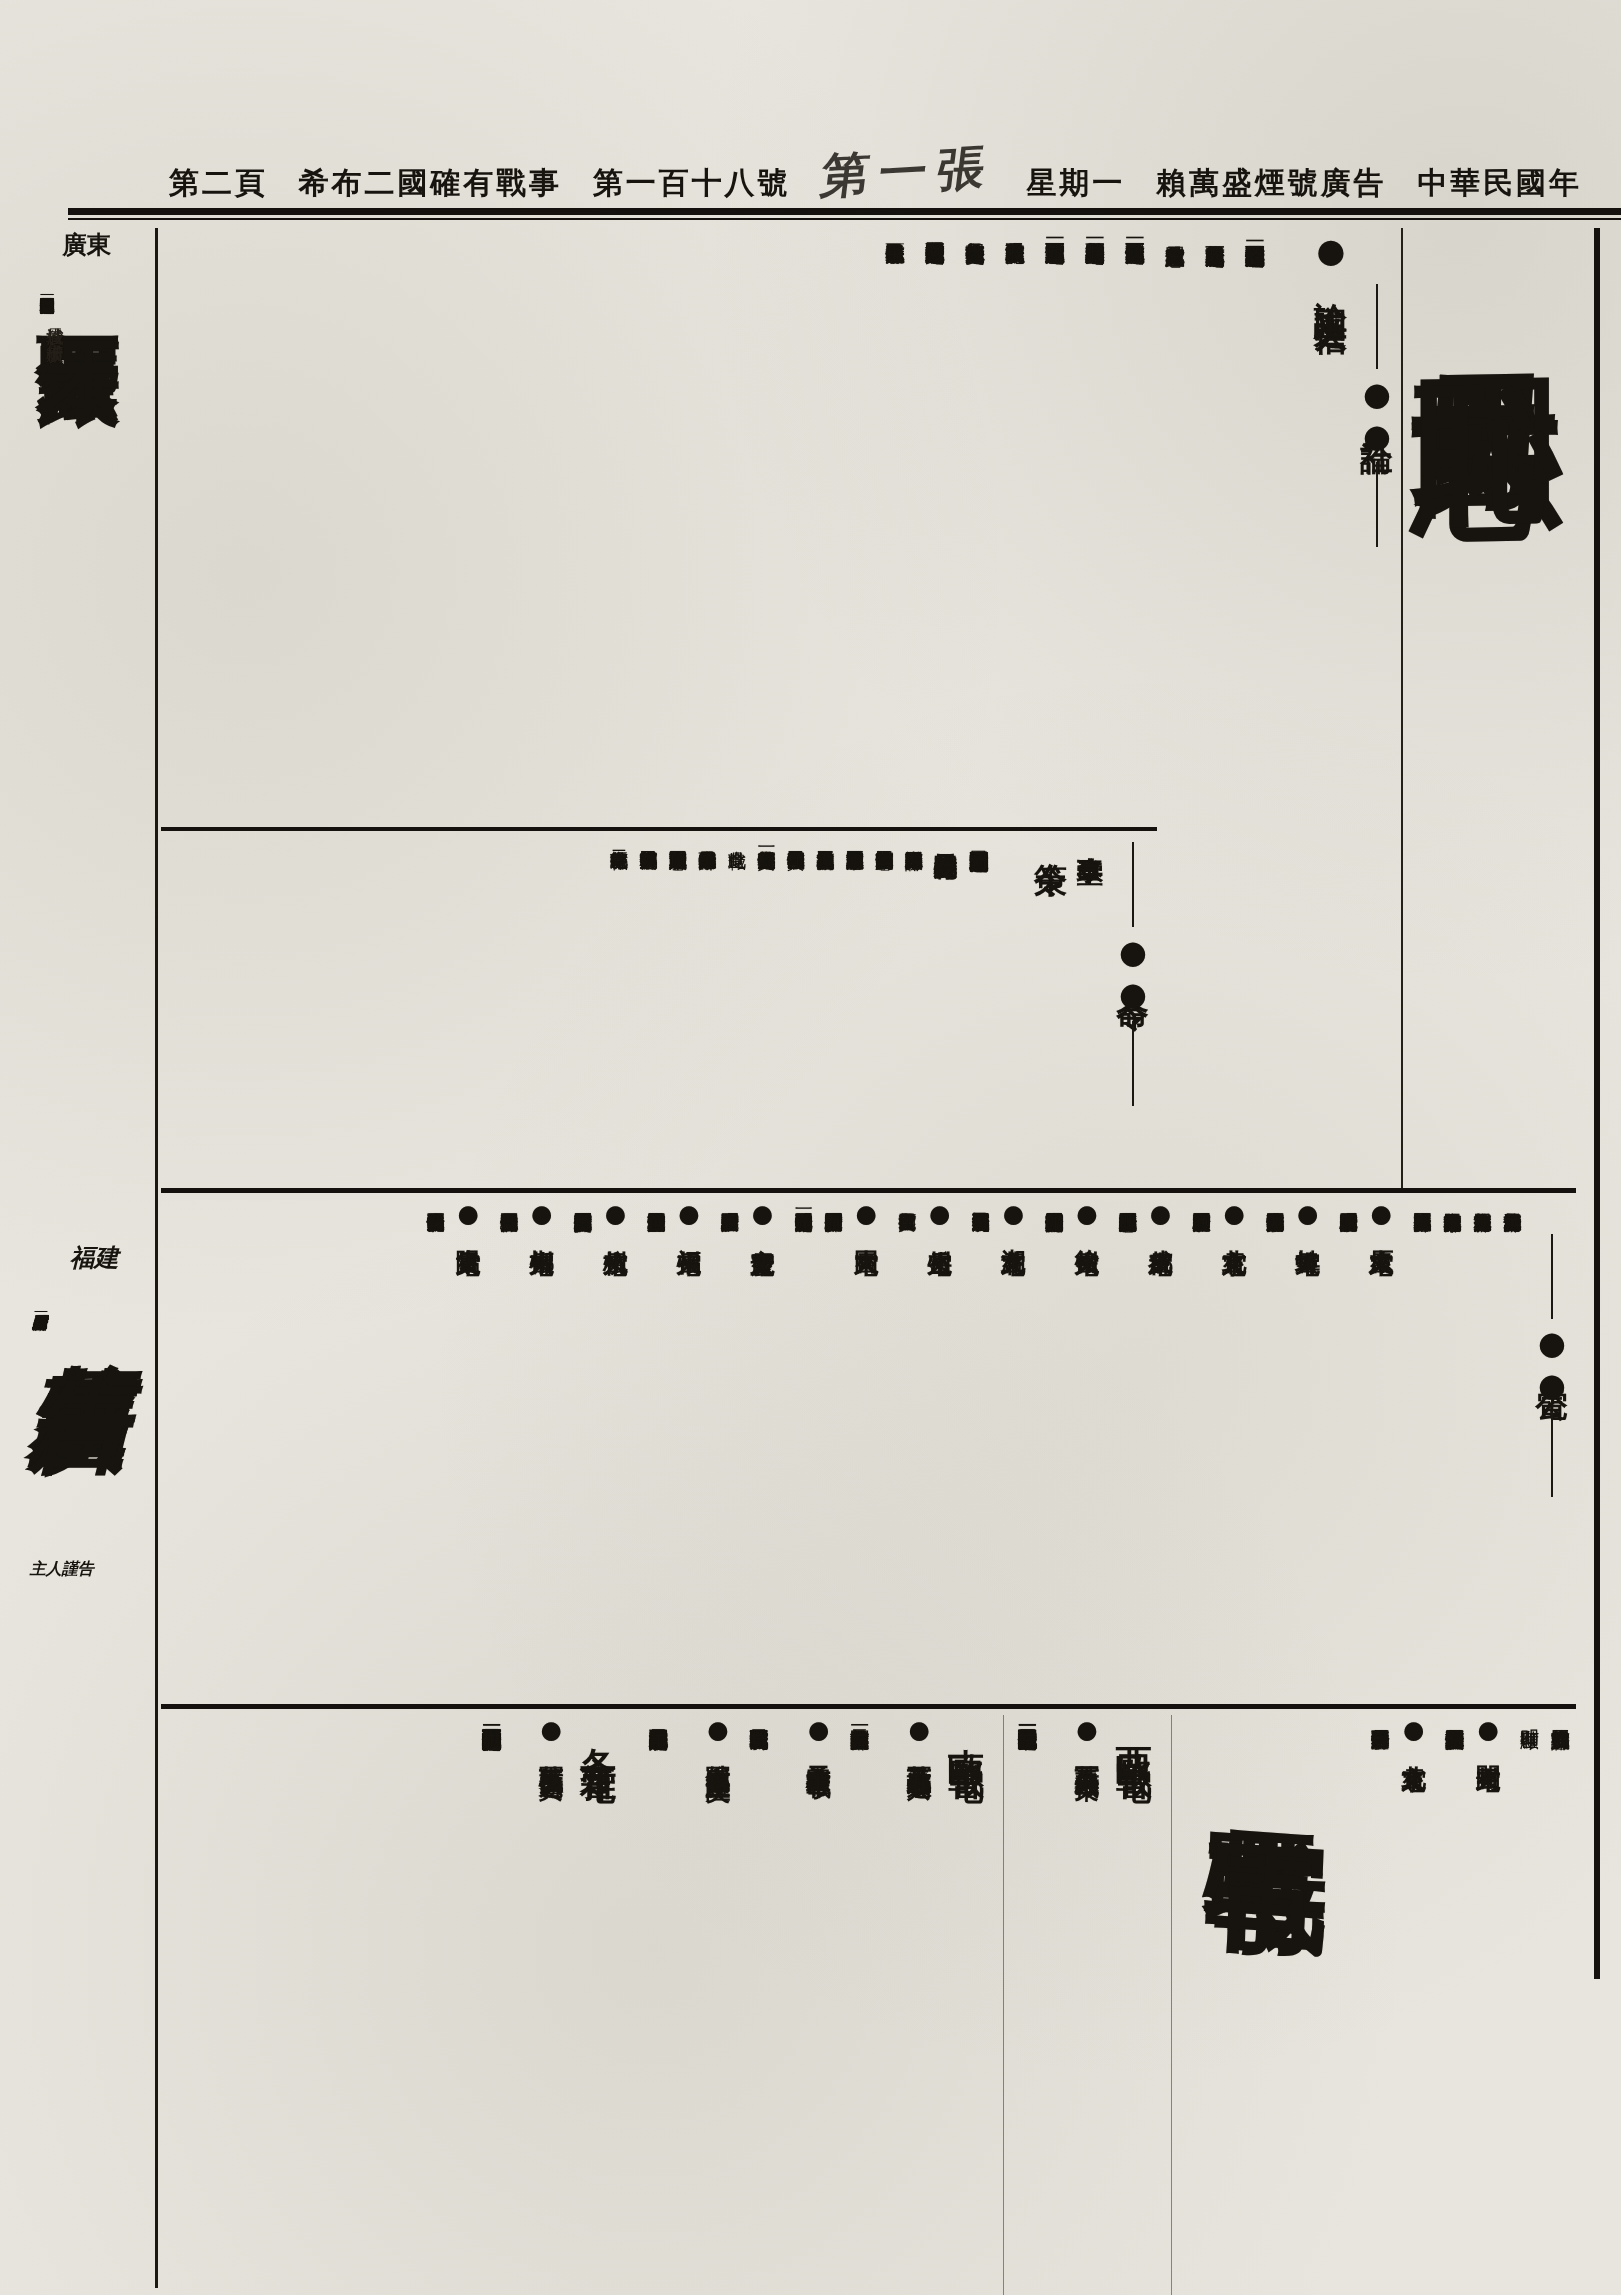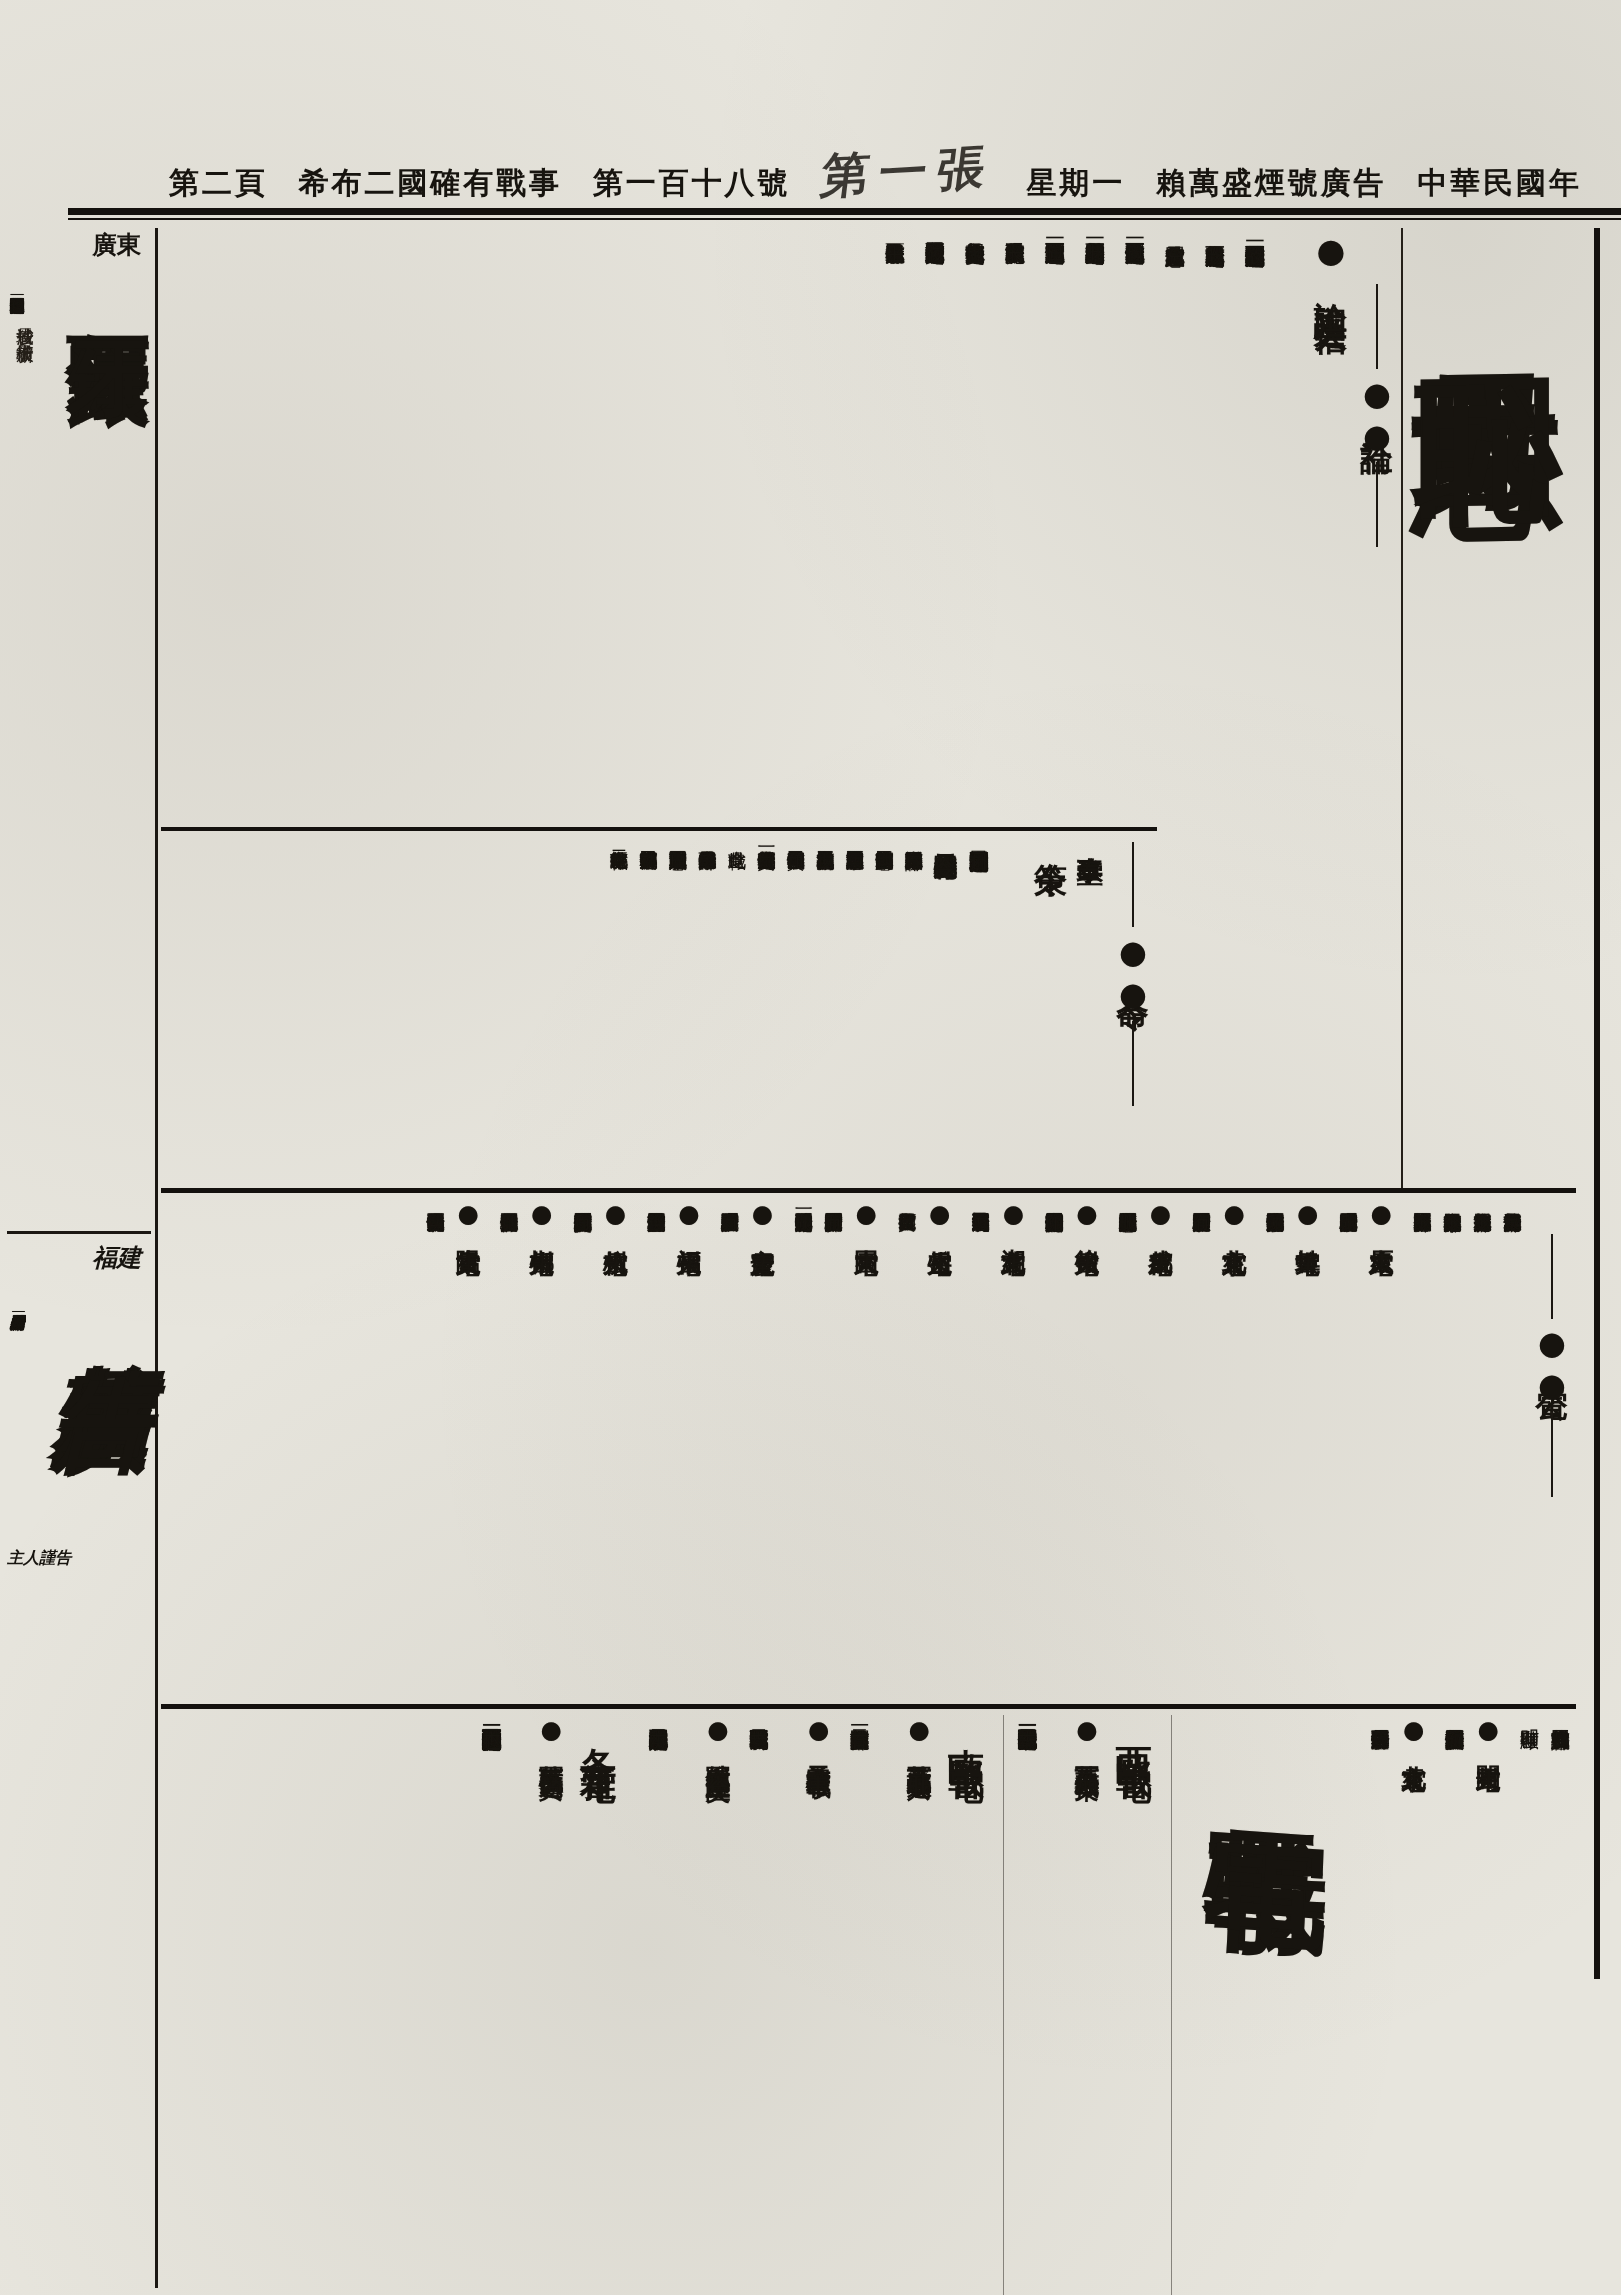--- a/index.html
+++ b/index.html
@@ -18,31 +18,31 @@
   
   .masthead-row{position:absolute;top:123px;left:169px;right:40px;height:81px;
         display:flex;flex-direction:row-reverse;justify-content:space-between;align-items:flex-end;
         font-size:30px;font-weight:700;letter-spacing:2.9px;}
   .masthead-script{font-size:48px;font-weight:900;opacity:.82;transform:rotate(-3deg) skewX(-10deg);
         letter-spacing:10px;}
   .top-rule{position:absolute;left:68px;right:0;top:208px;height:6.5px;background:#14110e;}
   .top-rule2{position:absolute;left:68px;right:0;top:218px;height:2.2px;background:#14110e;}
   
   .ads{position:absolute;left:7.2px;top:228px;width:144px;bottom:7.2px;border-right:3.6px solid #1b1712;
-       padding-right:4.3px;display:flex;flex-direction:column;}
+       padding-right:4.3px;display:flex;flex-direction:column;align-items:center;}
   .ad-region{font-size:24.5px;font-weight:700;text-align:right;padding-right:10px;}
   .ad-title{font-size:84px;font-weight:900;line-height:1.0;margin:5.8px 0 0 auto;letter-spacing:1.4px;}
   .ad-title.tob{font-size:99px;margin-top:10px;}
   .ad-sub{font-size:17.3px;position:absolute;left:5.8px;top:86px;color:#241f18;}
   .ad-body{font-size:14.4px;line-height:19px;margin-top:10px;height:339px;overflow:hidden;}
   .ad-body.tob{height:238px;}
   .ad-sep{height:3.6px;background:#1b1712;margin:11.5px 0 7.2px 0;}
   .ad-dental{position:relative;height:991px;}
   .ad-tob{position:relative;flex:1;font-style:italic;}
-  .ad-sign{font-size:16px;font-weight:700;margin-top:6px;}
+  .ad-sign{font-size:16px;font-weight:700;margin-top:17px;}
   
   .main{position:absolute;left:161px;top:228px;right:8.6px;bottom:5.8px;padding-right:37px;}
   .page-edge{position:absolute;right:21.6px;top:228px;width:6.5px;height:1751px;background:#14110e;}
   .band{display:flex;flex-direction:row-reverse;overflow:hidden;}
   .band1{height:960px;border-bottom:5.8px solid #14110e;}
   .band2{height:505px;border-bottom:5.8px solid #14110e;padding-top:5.8px;}
   .band3{height:580px;padding-top:5.8px;}
   
   .title-strip{width:173px;border-left:2.9px solid #241f18;display:flex;justify-content:center;}
   .big-brush{font-size:150px;line-height:1.12;font-weight:900;margin-top:27px;letter-spacing:2.9px;

